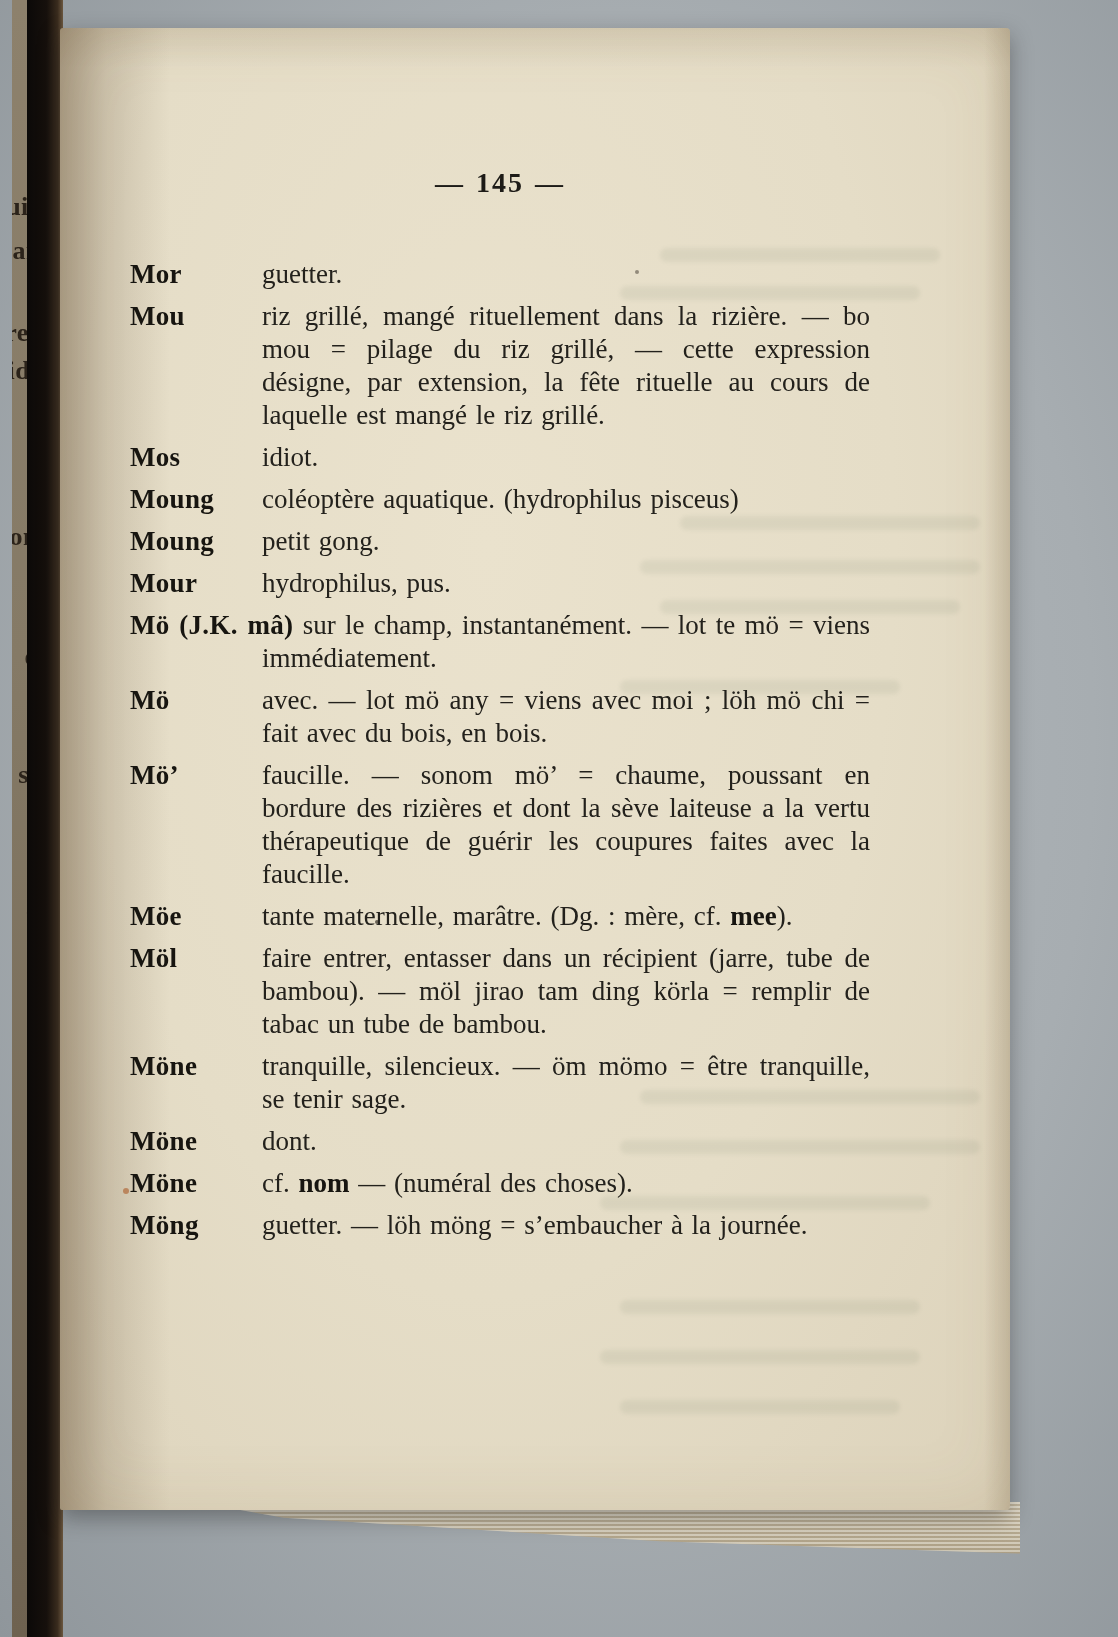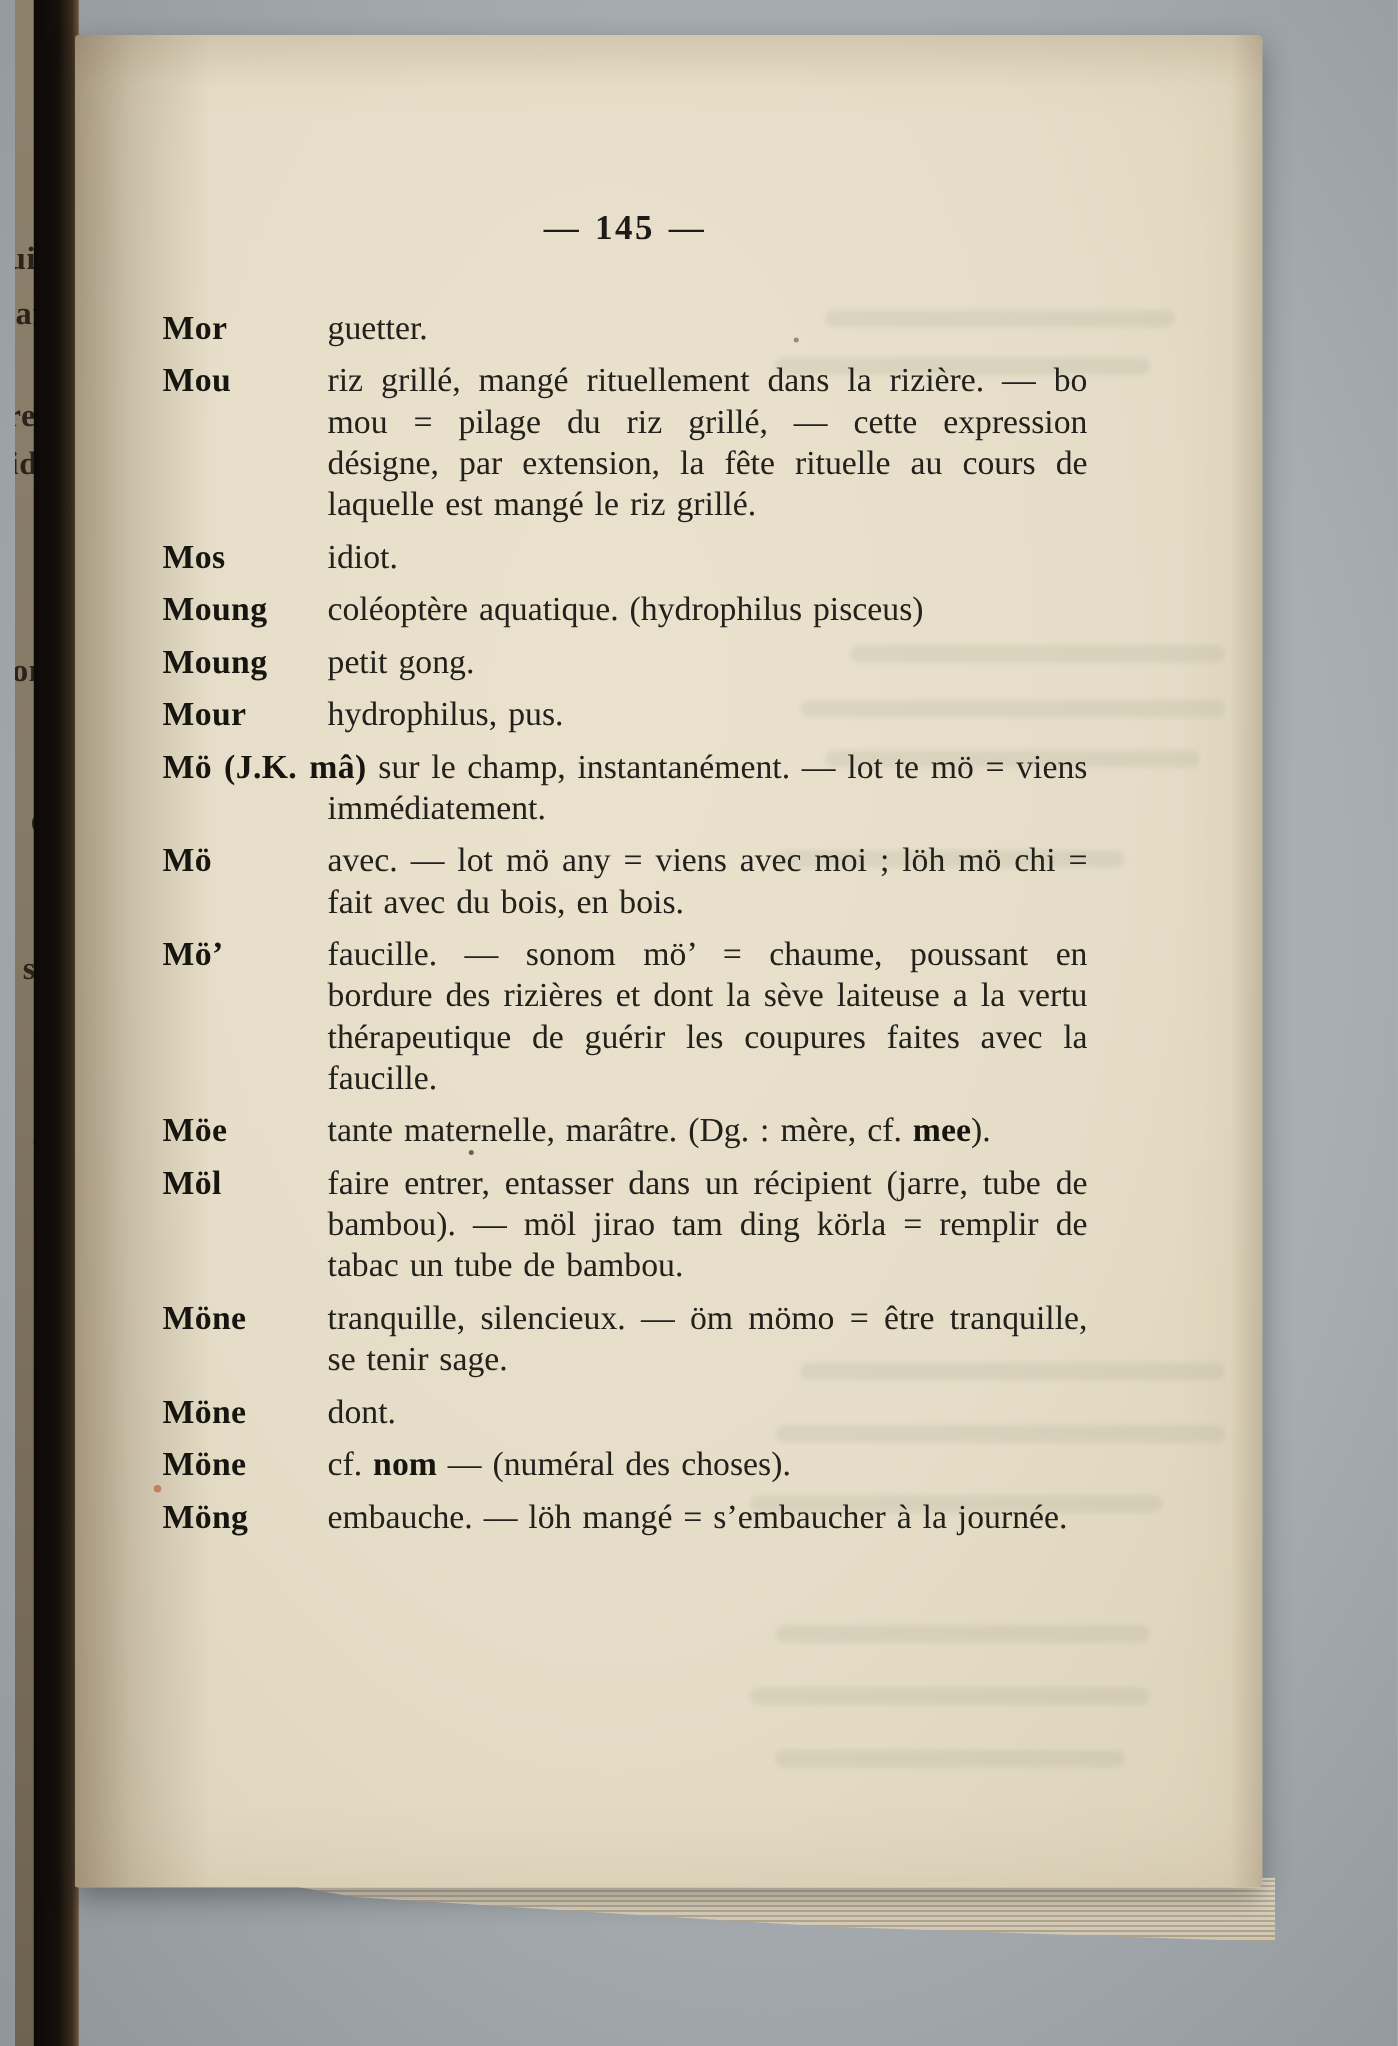--- a/index.html
+++ b/index.html
@@ -37,21 +37,21 @@
     border-radius:3px 4px 4px 2px;
     color:#23211c;
   }
   .content{
     position:relative;
     padding:138px 0 0 70px;width:740px;
     font-size:27px;line-height:33px;word-spacing:2px;
   }
   .page-number{
     text-align:center;font-weight:700;font-size:28px;letter-spacing:2px;
-    margin-bottom:47px;color:#1d1b17;
+    margin-bottom:59px;color:#1d1b17;
   }
   .entry{position:relative;margin-bottom:9px;}
   .entry .hw{position:absolute;left:0;top:0;font-weight:700;color:#171510;letter-spacing:.3px;white-space:nowrap;}
   .entry .def{margin-left:132px;text-align:justify;}
   .entry.inline .hw{position:static;}
   .entry.inline .def{text-indent:-132px;}
   .def .b{font-weight:700;color:#171510;}
   
   .ghost{position:absolute;height:14px;border-radius:7px;background:#5e6e55;opacity:.09;filter:blur(2px);pointer-events:none;}
   
@@ -157,20 +157,20 @@
           <div class="entry">
             <span class="hw">Möne</span>
             <div class="def"><span>dont.</span></div>
           </div>
           <div class="entry">
             <span class="hw">Möne</span>
             <div class="def"><span>cf. </span><span class="b">nom</span><span> — (numéral des choses).</span></div>
           </div>
           <div class="entry">
             <span class="hw">Möng</span>
-            <div class="def"><span>embauche. — löh mangé = s’embaucher à la journée.</span></div>
+            <div class="def"><span>guetter. — löh möng = s’embaucher à la journée.</span></div>
           </div>
         </div>
     </div>
   </div>
 
   <div class="page-stack"></div>
 </div>
 
 </body></html>

